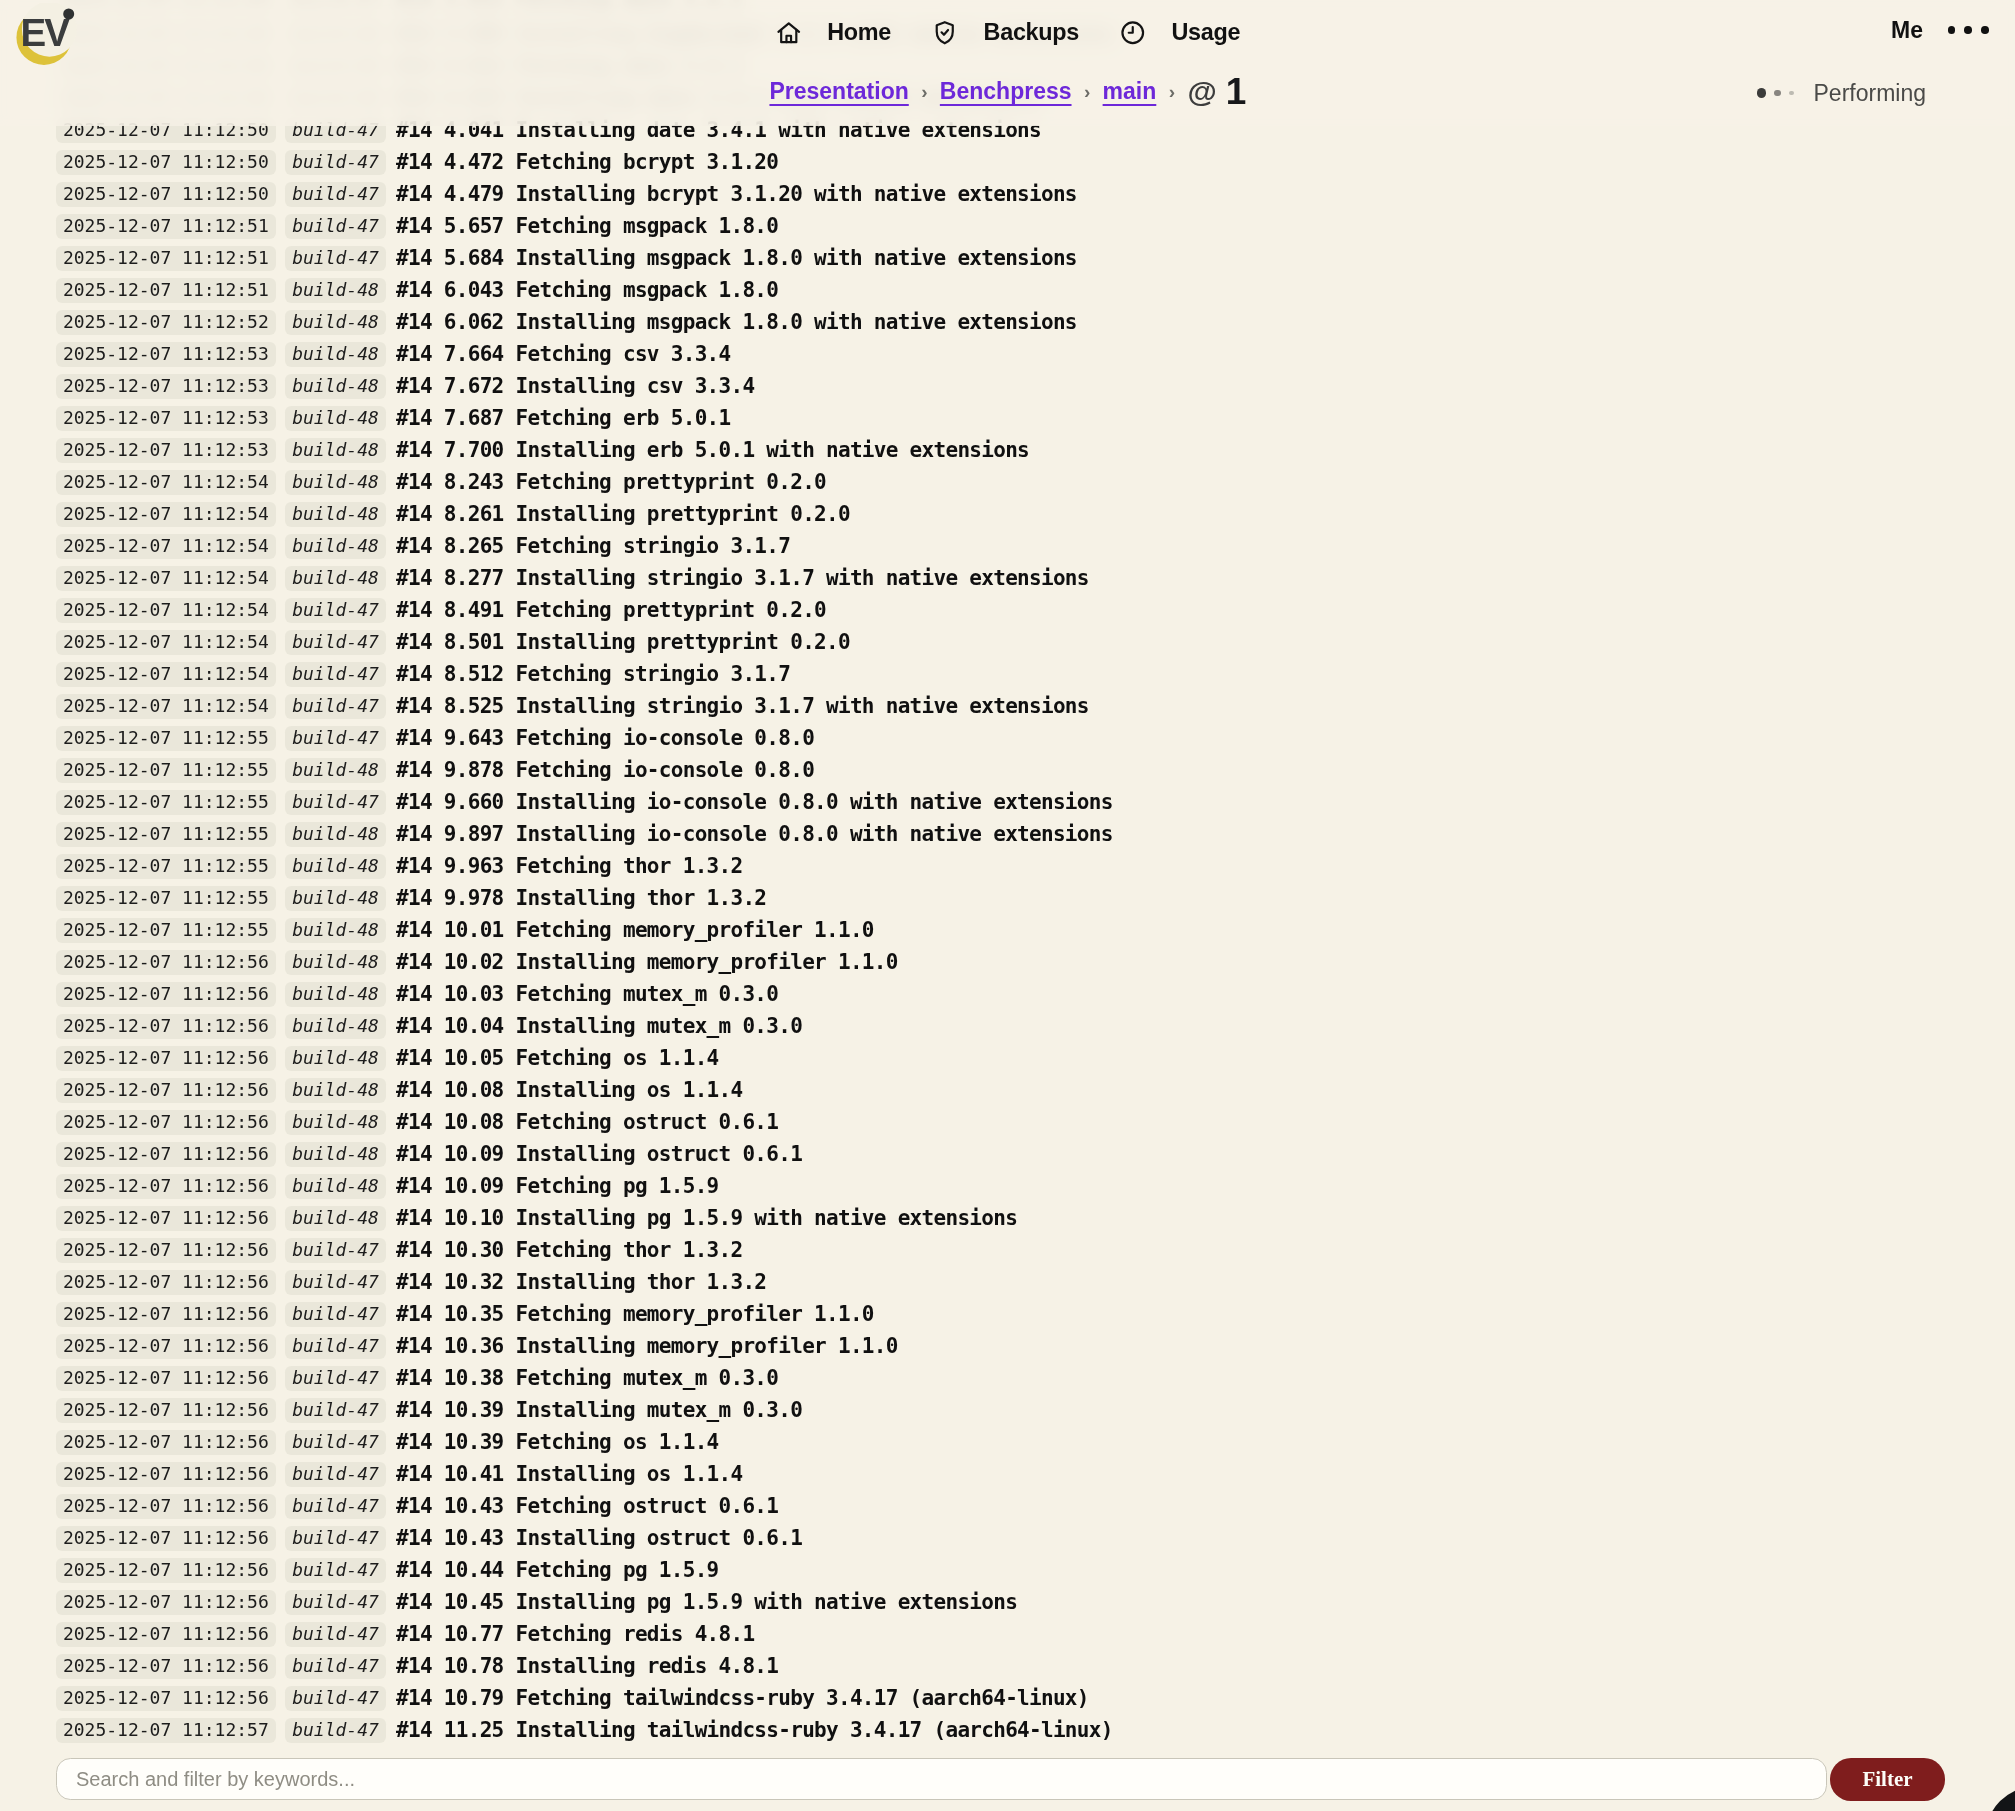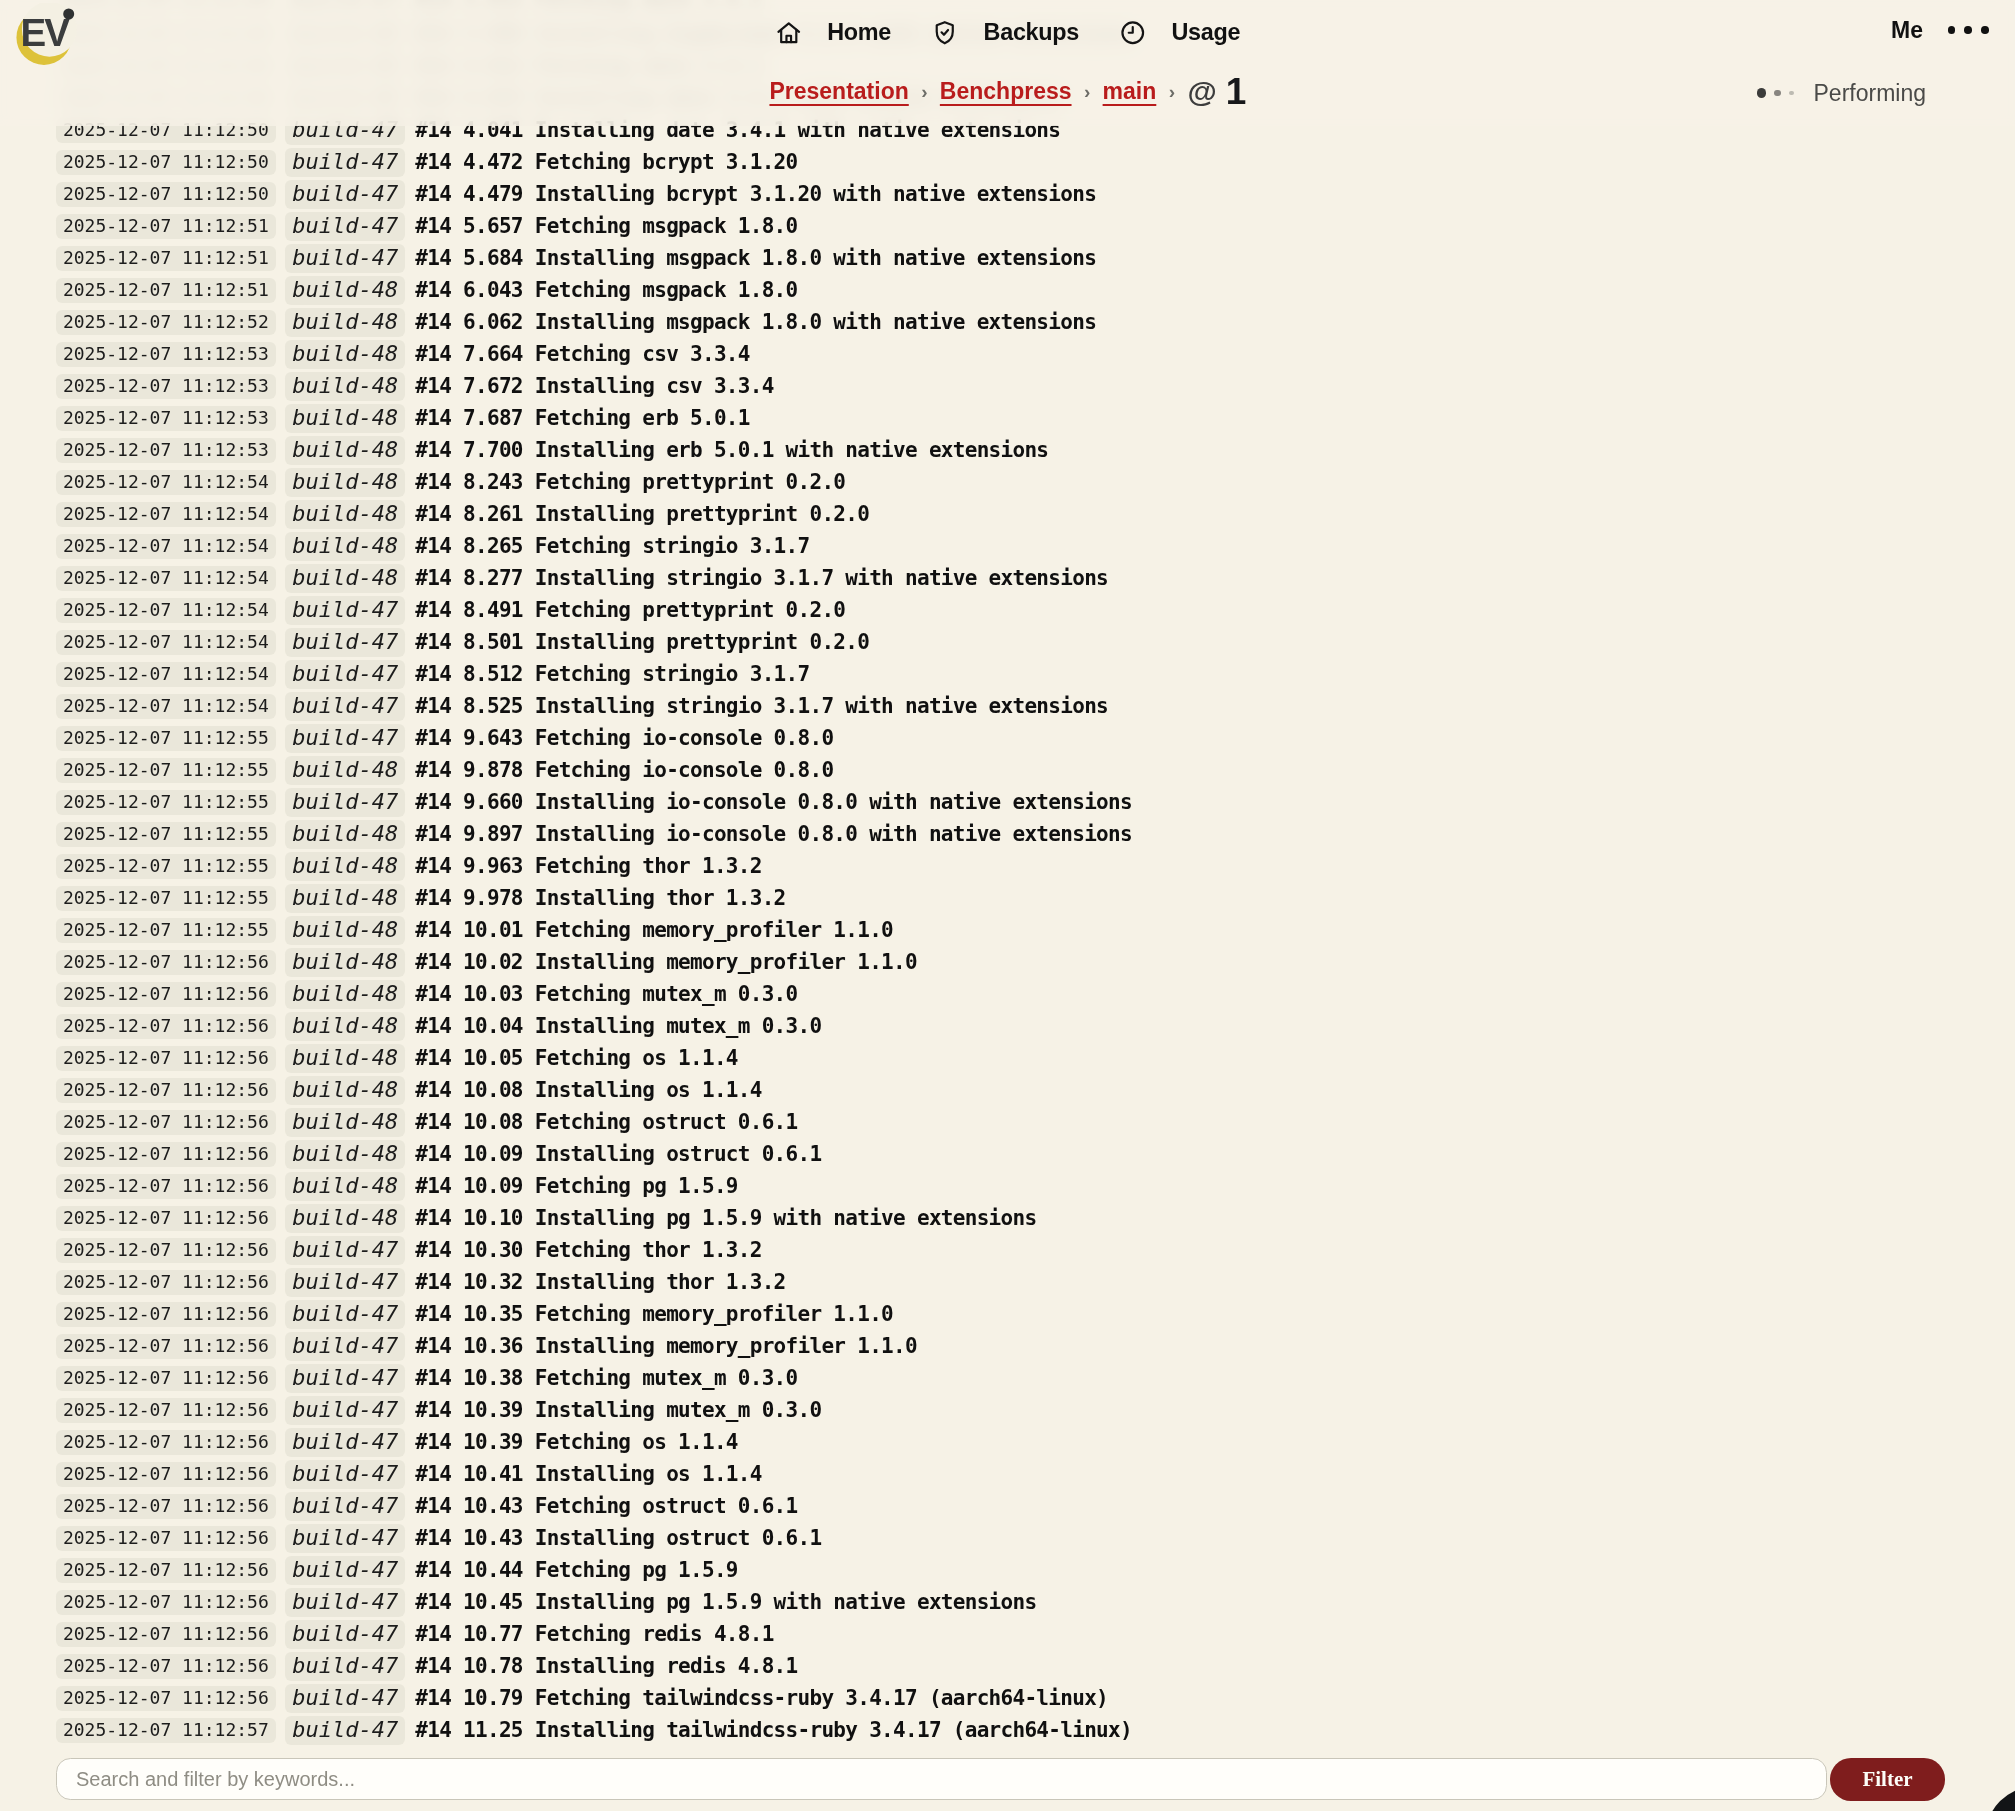--- a/index.html
+++ b/index.html
@@ -10,21 +10,21 @@
 
   
   .log-list { position:absolute; top:-13.7px; left:56px; right:0; }
   .log-line {
     display:flex; align-items:center; height:32px; white-space:nowrap;
     font-family:"DejaVu Sans Mono", monospace;
   }
   .log-line.occluded { filter:blur(4.8px); opacity:.4; }
   .chip { background:#eae7da; border-radius:6.2px; padding:1.4px 6.9px 2.7px 6.9px; }
   .ts   { font-size:18px; color:#1c1c1c; }
-  .build{ font-size:22px; color:#1c1c1c; font-style:italic; margin-left:9.6px; }
+  .build{ font-size:18px; color:#1c1c1c; font-style:italic; margin-left:9.6px; }
   .msg  { font-size:21px; font-weight:bold; color:#101010; margin-left:10.3px; letter-spacing:-0.7px; }
 
   
   header {
     position:absolute; top:0; left:0; right:0; height:126px;
     background:rgba(246,242,230,0.82);
     backdrop-filter:blur(8.2px); -webkit-backdrop-filter:blur(8.2px);
   }
   .logo { position:absolute; left:8.2px; top:2.7px; width:76px; height:66px; cursor:pointer; }
   .nav {
@@ -37,21 +37,21 @@
   .me-area { position:absolute; right:25px; top:16.5px; display:flex; align-items:center; gap:23.4px; }
   .me-label { font-size:23px; font-weight:bold; color:#111; cursor:pointer; }
   .more-dots { display:flex; gap:9px; cursor:pointer; padding:4.1px 1.4px; }
   .more-dots i { width:7.6px; height:7.6px; border-radius:50%; background:#111; }
 
   .breadcrumb {
     position:absolute; top:70px; left:0; right:0; height:43px;
     display:flex; justify-content:center; align-items:center; gap:11.7px;
   }
   .crumb-link {
-    font-size:23px; font-weight:700; color:#b91c1c; cursor:pointer;
+    font-size:23px; font-weight:700; color:#6d28d9; cursor:pointer;
     text-decoration:underline; text-decoration-thickness:2.1px; text-underline-offset:4.8px;
   }
   .crumb-sep { font-size:19px; font-weight:600; color:#6d6d68; padding:0 0.7px; }
   .crumb-at  { font-size:30px; font-weight:600; color:#3d3d3d; margin-right:-2.7px; }
   .crumb-num { font-size:37px; font-weight:800; color:#17181a; letter-spacing:-0.7px; }
 
   .status { position:absolute; top:74px; right:89px; height:38px; display:flex; align-items:center; gap:20px; }
   .status-dots { display:flex; align-items:center; gap:8.2px; }
   .status-dots i { border-radius:50%; background:#2c2c2c; }
   .status-dots i:nth-child(1){ width:9.6px; height:9.6px; opacity:.92; }

